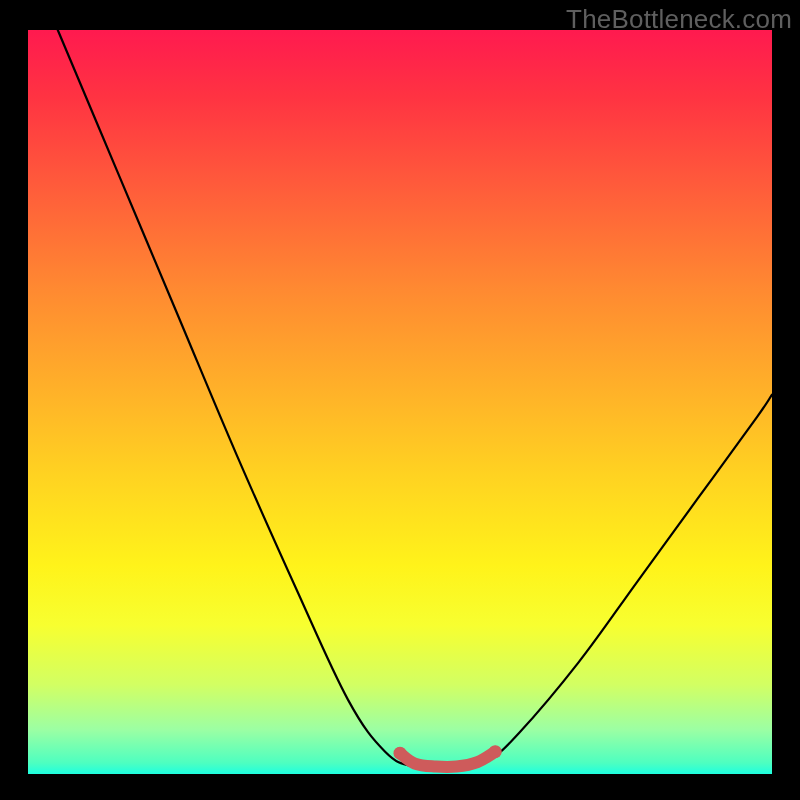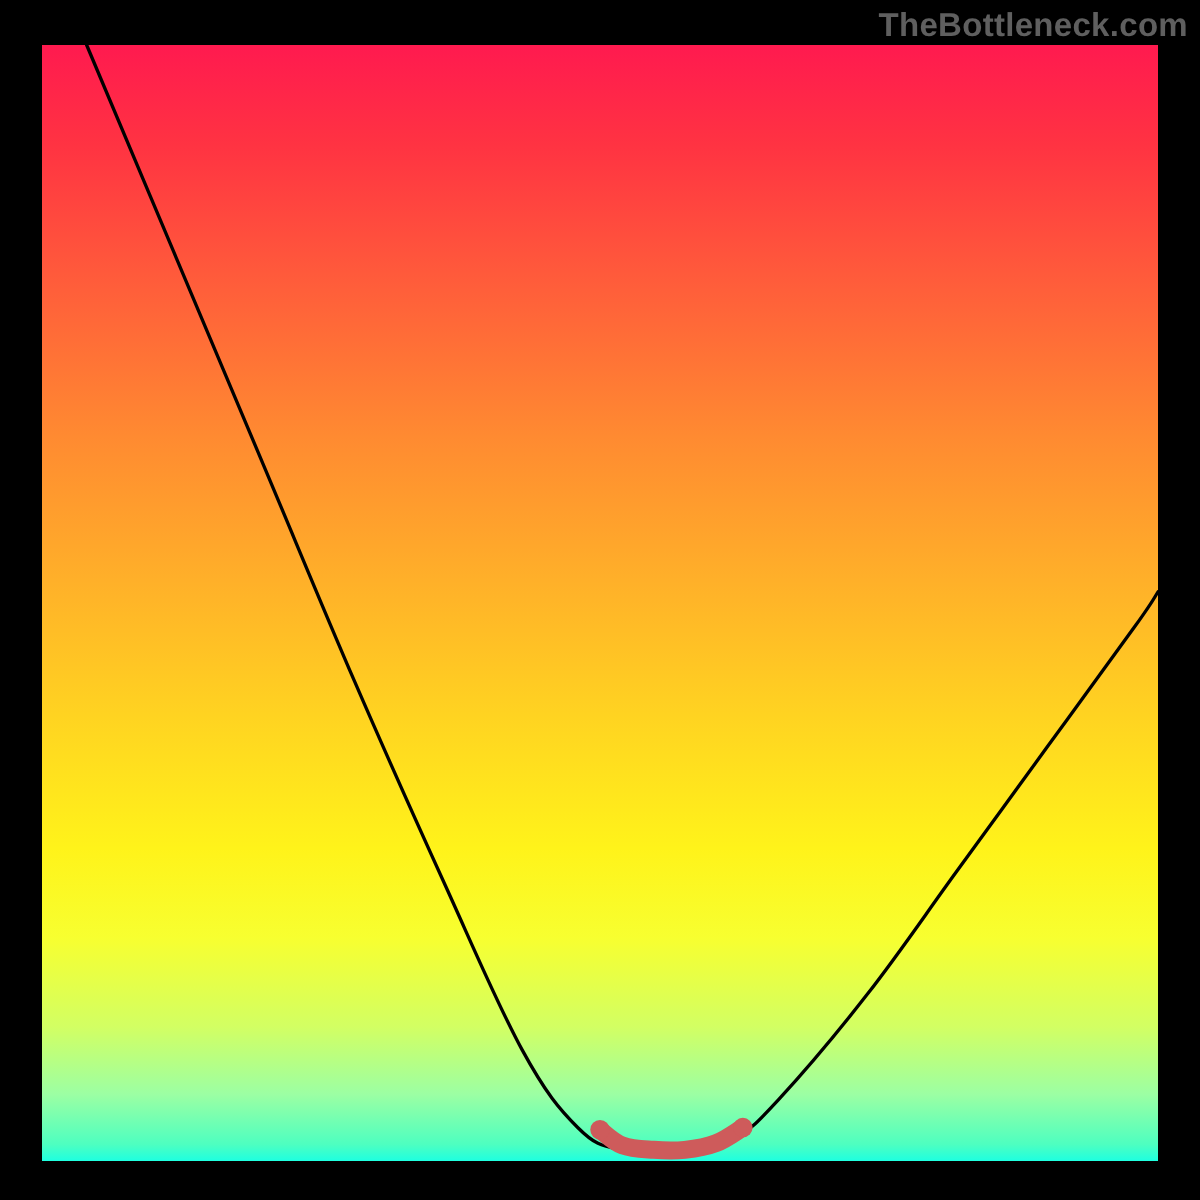--- a/index.html
+++ b/index.html
@@ -37,22 +37,22 @@
       #9cffa3 94%,
       #4effc0 98.5%,
       #1effe0 100%
     );
   }
   .watermark {
     position: absolute;
     top: 4px;
     right: 8px;
     font-family: Arial, Helvetica, sans-serif;
-    font-size: 22px;
-    font-weight: 700;
+    font-size: 26px;
+    font-weight: 400;
     color: #5f5f5f;
     letter-spacing: 0.2px;
     user-select: none;
   }
   svg.curve-layer {
     position: absolute;
     left: 0;
     top: 0;
     width: 744px;
     height: 744px;

